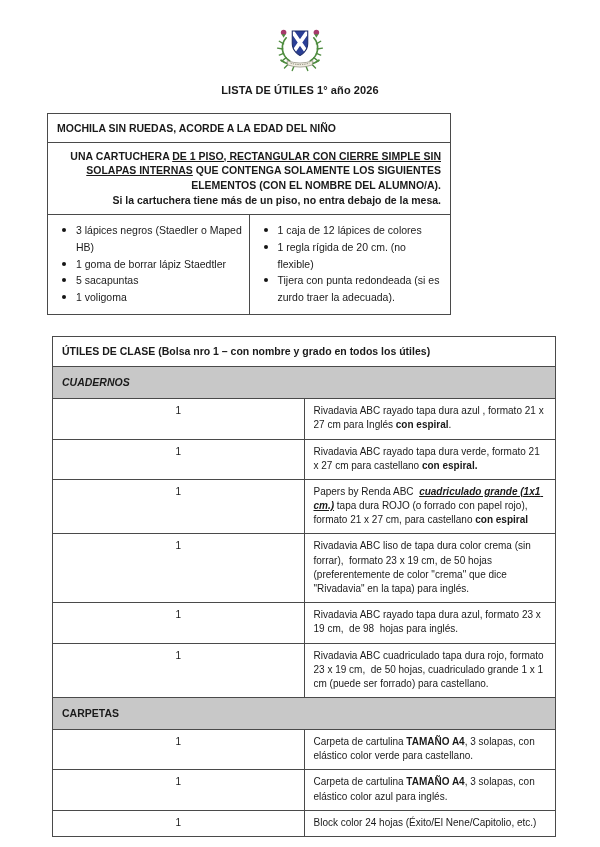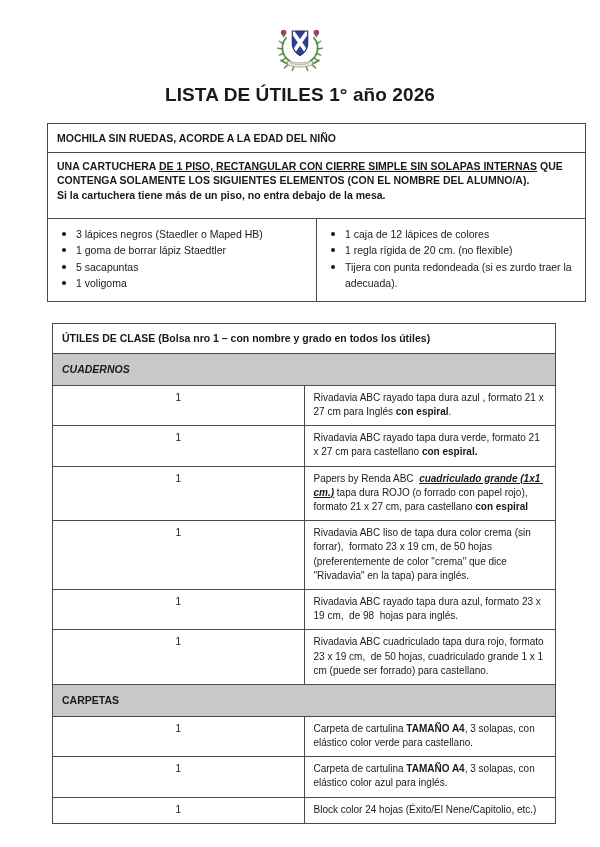--- a/index.html
+++ b/index.html
@@ -8,33 +8,33 @@
     --text-color:#1a1a1a;
   }
   html,body{margin:0;padding:0;}
   body{
     width:600px;height:847px;background:#ffffff;overflow:hidden;
     font-family:"Liberation Sans",sans-serif;color:var(--text-color);
   }
   .page{position:relative;width:600px;height:847px;}
   .logo{display:block;margin:26px auto 0;}
   .title{
-    text-align:center;font-weight:bold;font-size:19px;margin-top:12px;
+    text-align:center;font-weight:bold;font-size:11px;margin-top:12px;
     letter-spacing:.1px;
   }
   table{border-collapse:collapse;table-layout:fixed;}
   td{border:1px solid var(--border-color);vertical-align:top;}
   .b{font-weight:bold;}
   .i{font-style:italic;}
   .u{text-decoration:underline;}
 
   
-  .t1{width:539px;margin:17px 0 0 47px;font-size:10.5px;line-height:1.4;}
+  .t1{width:404px;margin:17px 0 0 47px;font-size:10.5px;line-height:1.4;}
   .t1 .r1{padding:7px 9px 6px;font-weight:bold;}
-  .t1 .r2{padding:6px 9px 15px;font-weight:bold;}
+  .t1 .r2{padding:6px 9px 7px;font-weight:bold;text-align:right;}
   .t1 .bullets-cell{padding:7px 6px 9px 6px;}
   .t1 .left-col{width:41.6%;}
   ul.blist{list-style:none;margin:0;padding:0;line-height:1.58;}
   ul.blist li{display:flex;align-items:flex-start;}
   ul.blist .dot{
     flex:0 0 4px;width:4px;height:4px;border-radius:50%;
     background:#151515;margin:6px 10px 0 8px;
   }
   ul.blist .bt{flex:1;}
 

